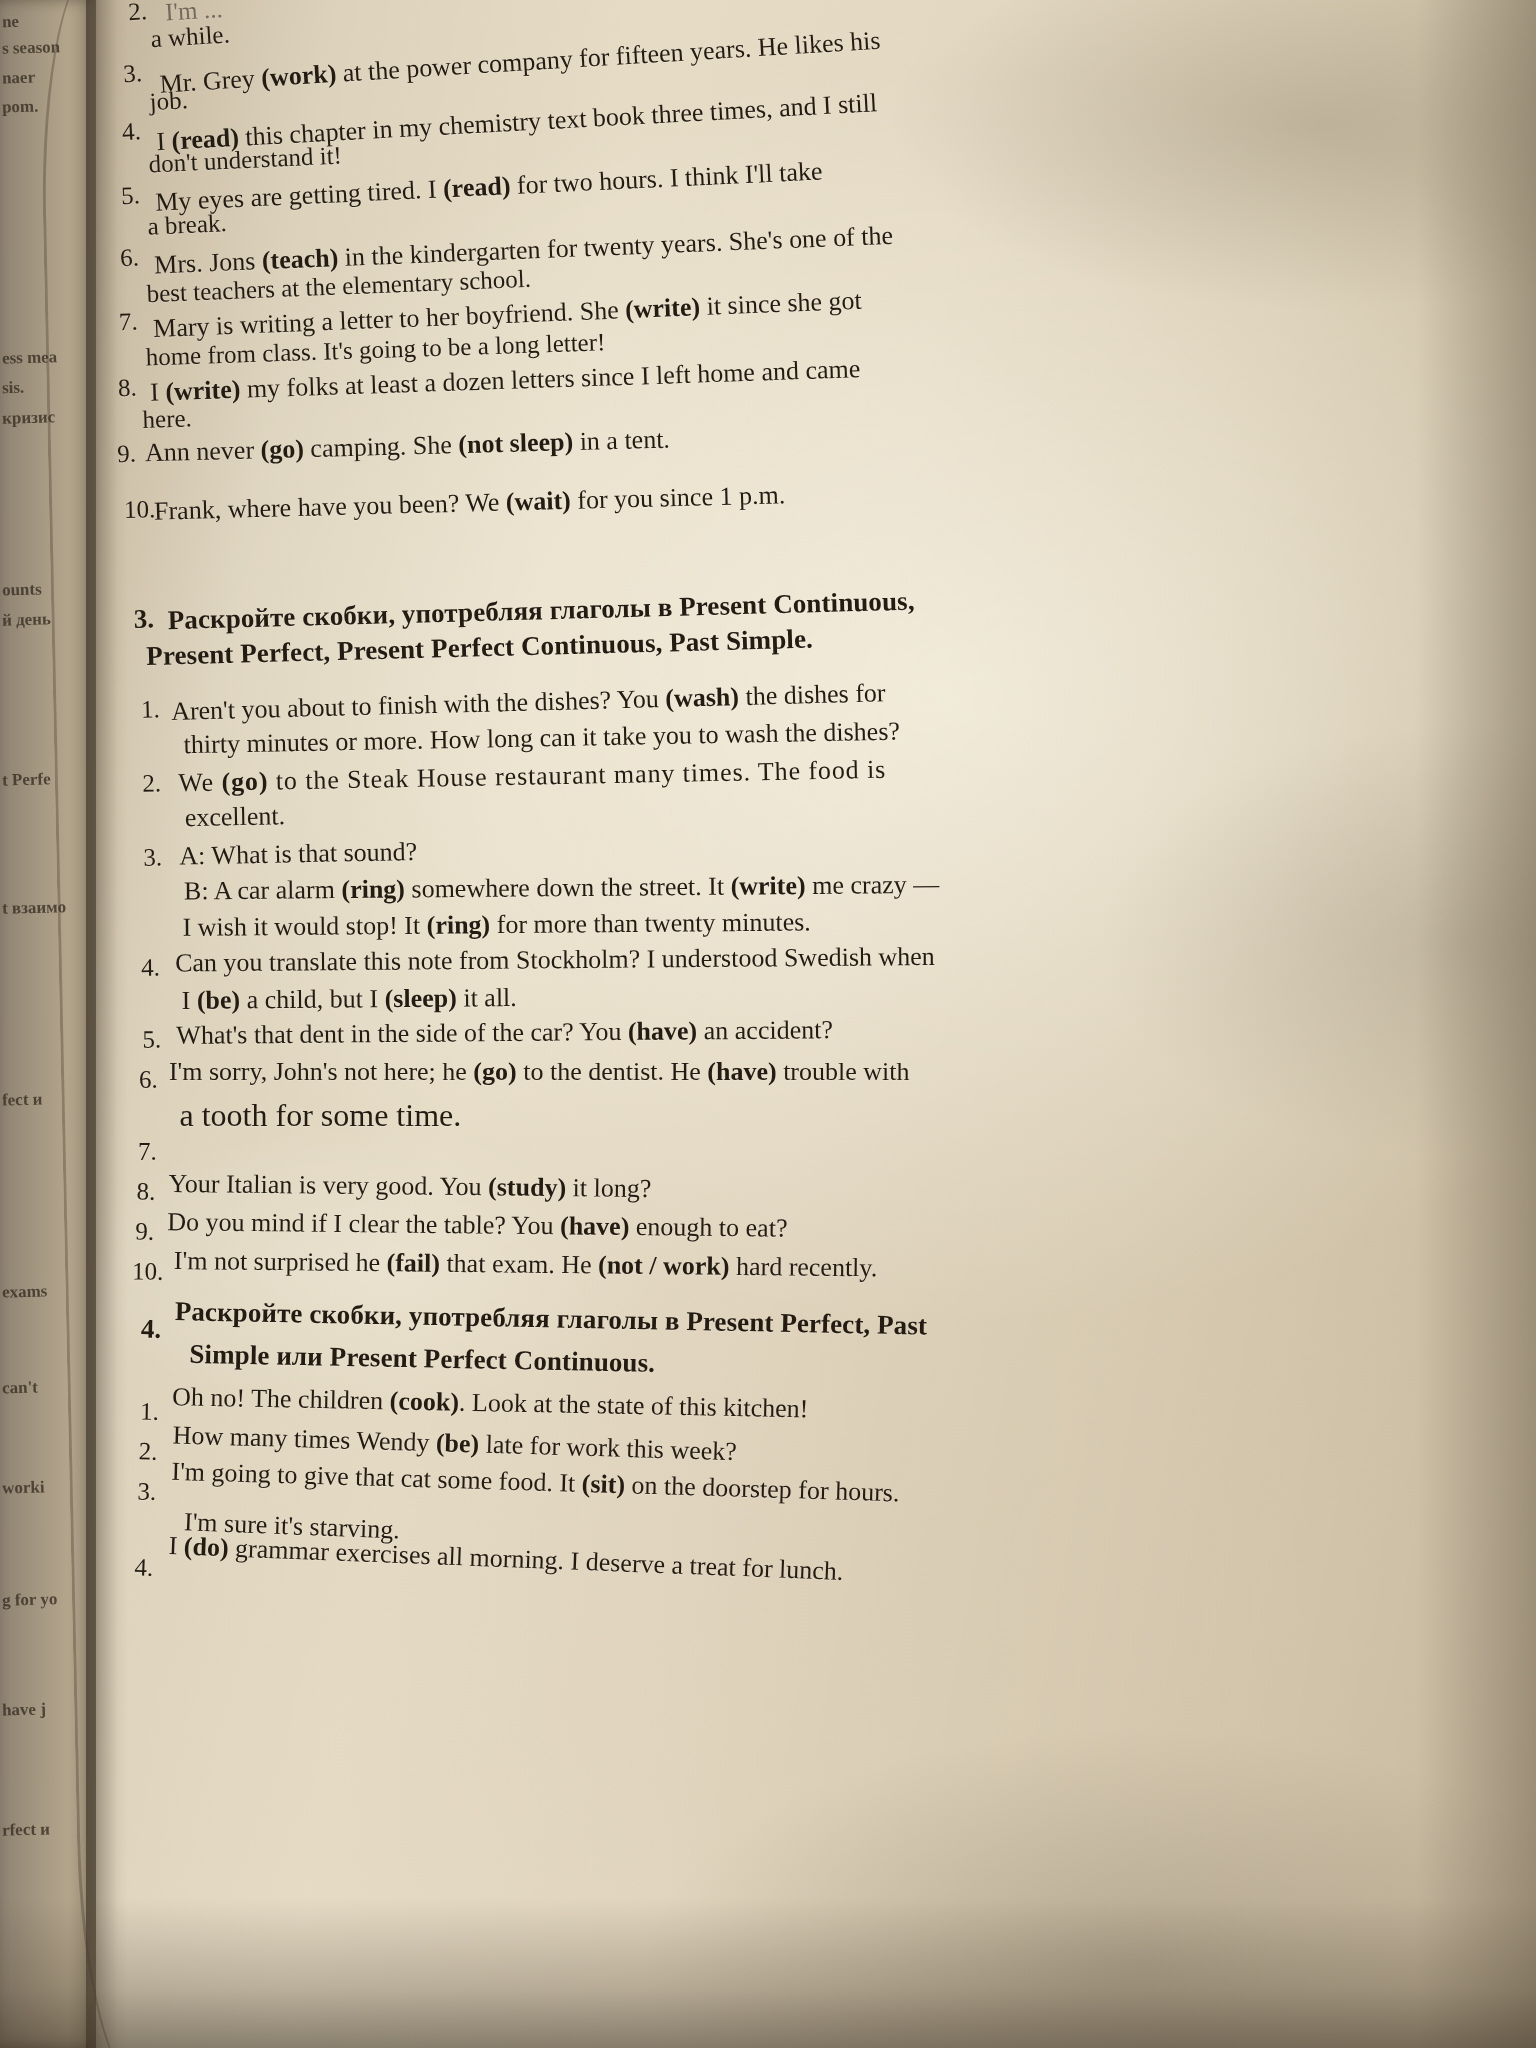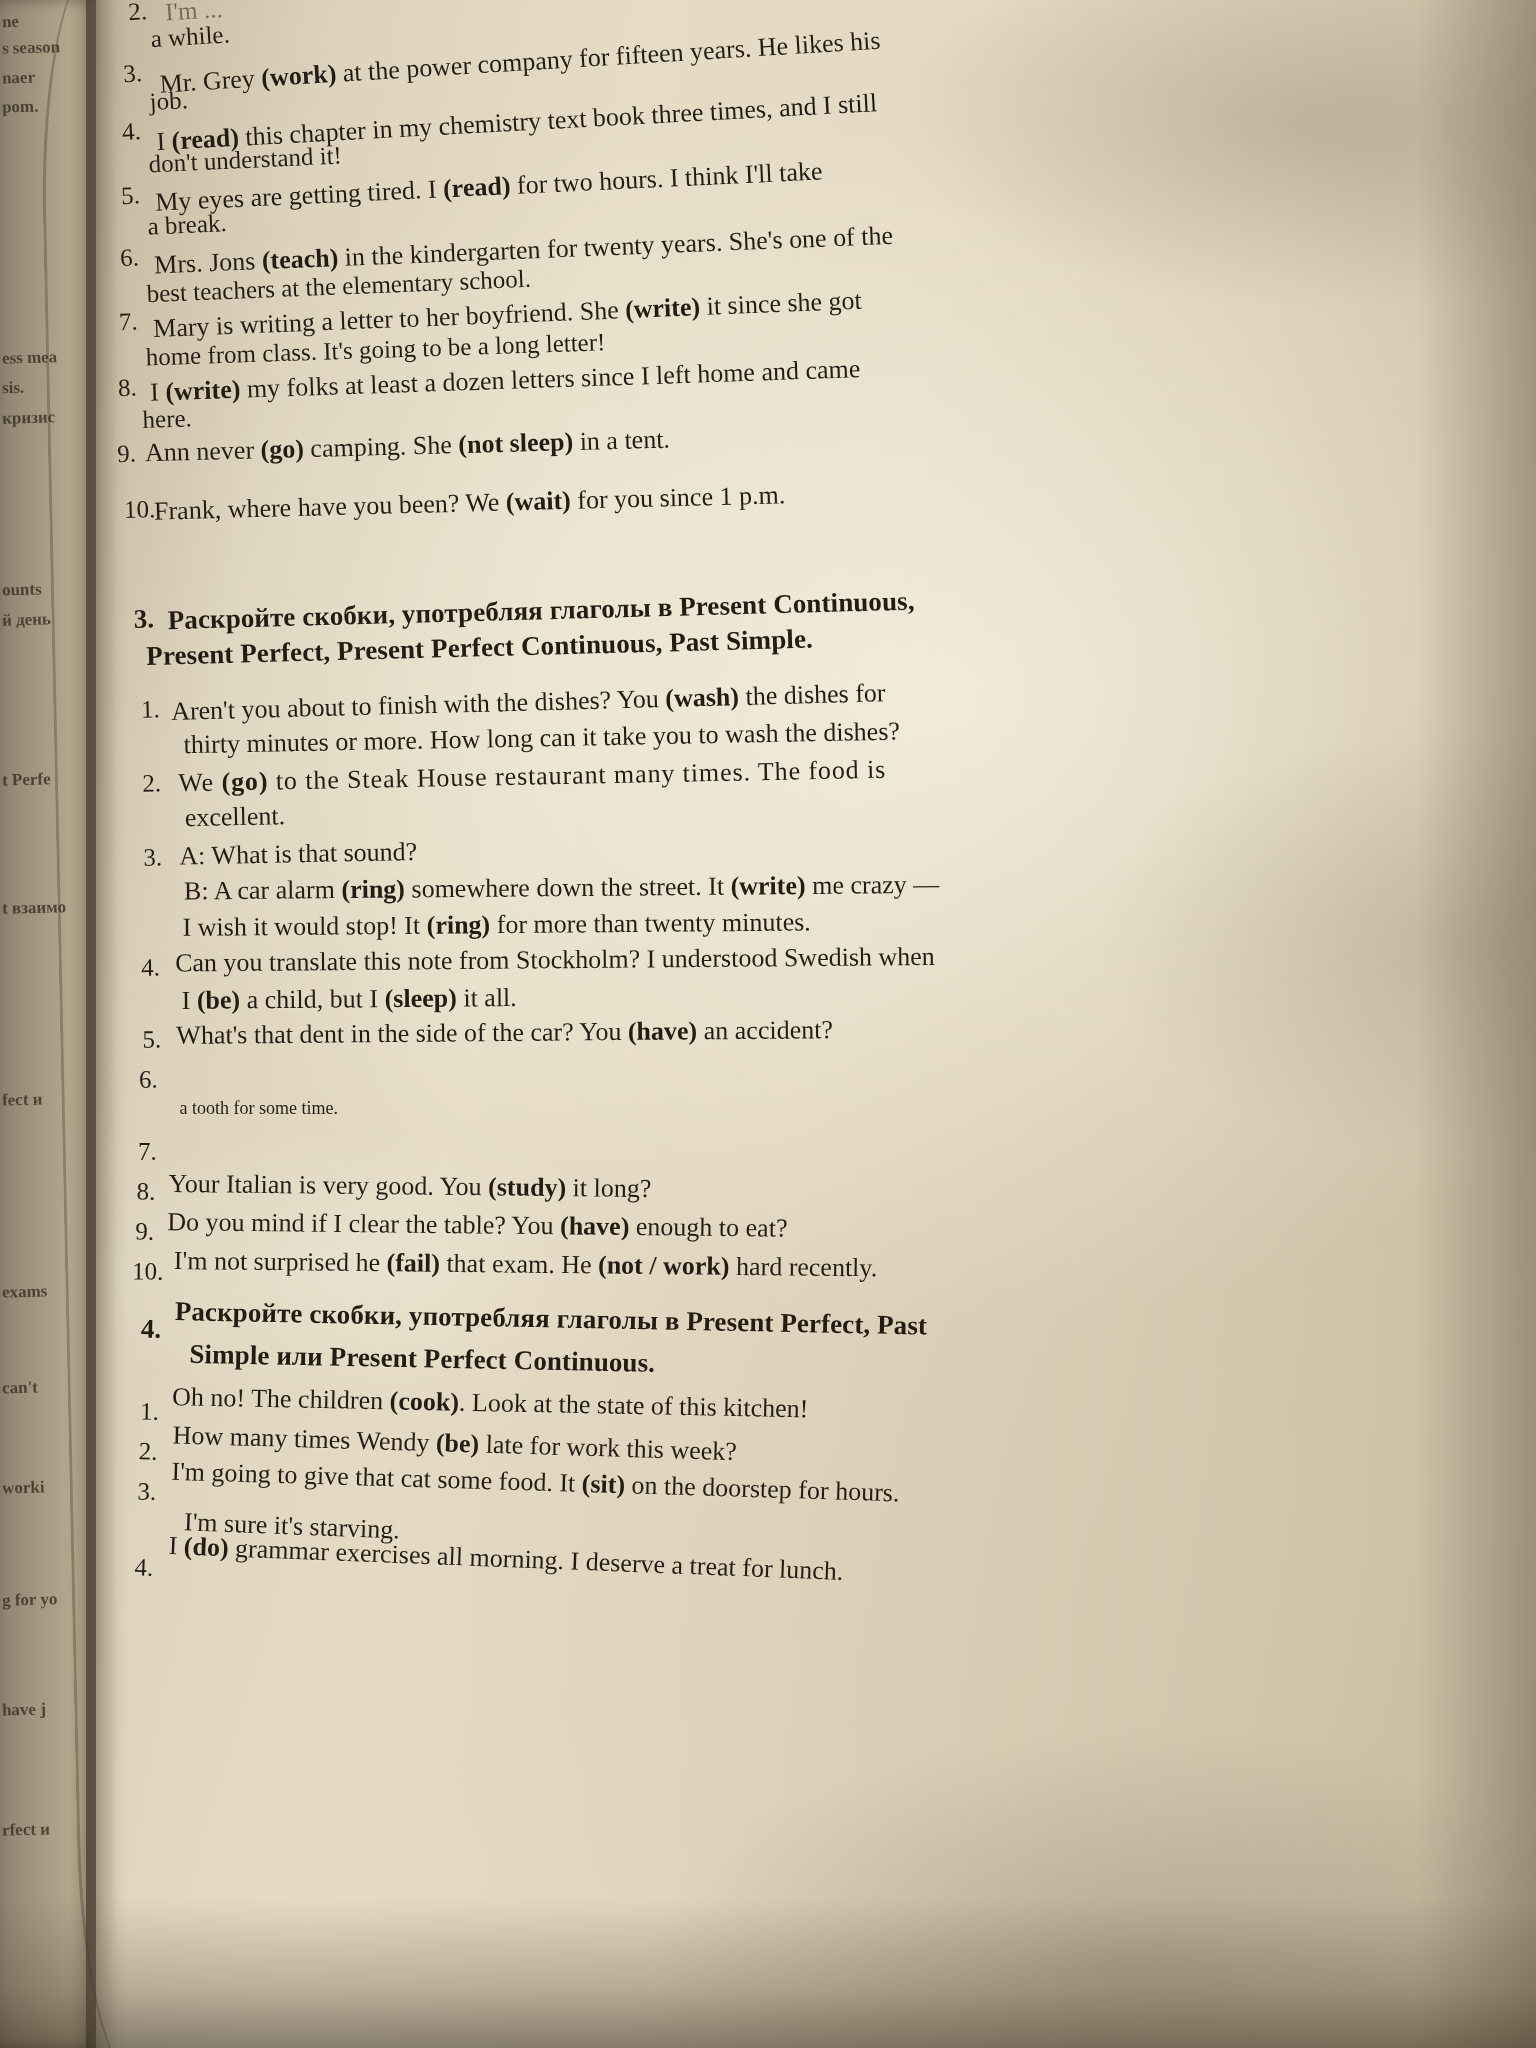--- a/index.html
+++ b/index.html
@@ -207,21 +207,22 @@
     <div class="line r8" style="left:58px; top:914px; font-size:26px;">I wish it would stop! It <b>(ring)</b> for more than twenty minutes.</div>
 
     <div class="line r8" style="left:16px; top:952px; font-size:25px;">4.</div>
     <div class="line r8" style="left:50px; top:950px; font-size:26px;">Can you translate this note from Stockholm? I understood Swedish when</div>
     <div class="line r8" style="left:56px; top:986px; font-size:26px;">I <b>(be)</b> a child, but I <b>(sleep)</b> it all.</div>
 
     <div class="line r8" style="left:16px; top:1024px; font-size:25px;">5.</div>
     <div class="line r8" style="left:50px; top:1022px; font-size:26px;">What's that dent in the side of the car? You <b>(have)</b> an accident?</div>
 
     <div class="line r9" style="left:12px; top:1064px; font-size:25px;">6.</div>
-    <div class="line r9" style="left:52px; top:1098px; font-size:18px;font-family:Liberation Serif, serif;">a tooth for some time.</div>
+    <div class="line r9" style="left:42px; top:1062px; font-size:26px;">I'm sorry, John's not here; he <b>(go)</b> to the dentist. He <b>(have)</b> trouble with</div>
+    <div class="line r9" style="left:52px; top:1098px; font-size:32px;font-family:Liberation Serif, serif;">a tooth for some time.</div>
 
     <div class="line r9" style="left:10px; top:1136px; font-size:25px;">7.</div>
 
     <div class="line r10" style="left:8px;  top:1176px; font-size:25px;">8.</div>
     <div class="line r10" style="left:40px; top:1174px; font-size:26px;">Your Italian is very good. You <b>(study)</b> it long?</div>
 
     <div class="line r10" style="left:6px;  top:1216px; font-size:25px;">9.</div>
     <div class="line r10" style="left:38px; top:1214px; font-size:26px;">Do you mind if I clear the table? You <b>(have)</b> enough to eat?</div>
 
     <div class="line r10" style="left:2px;  top:1256px; font-size:25px;">10.</div>

